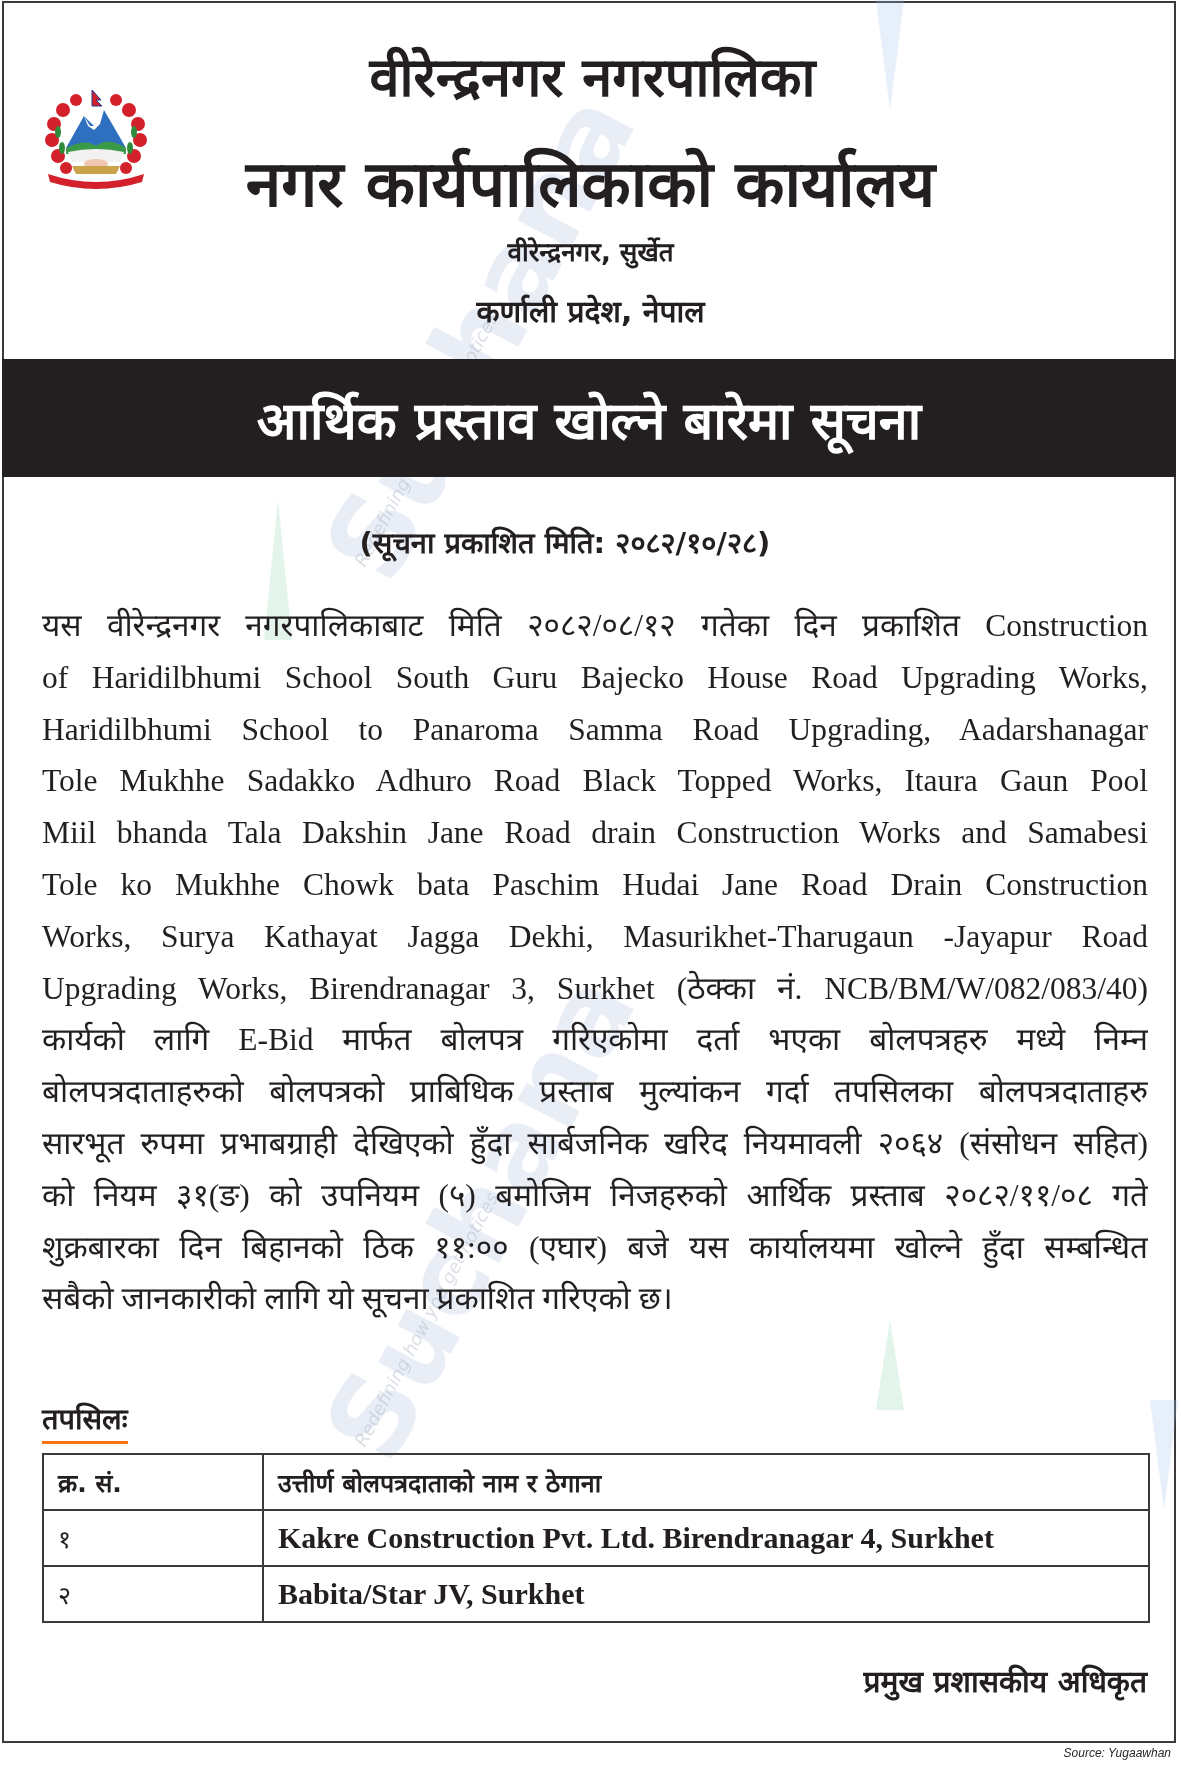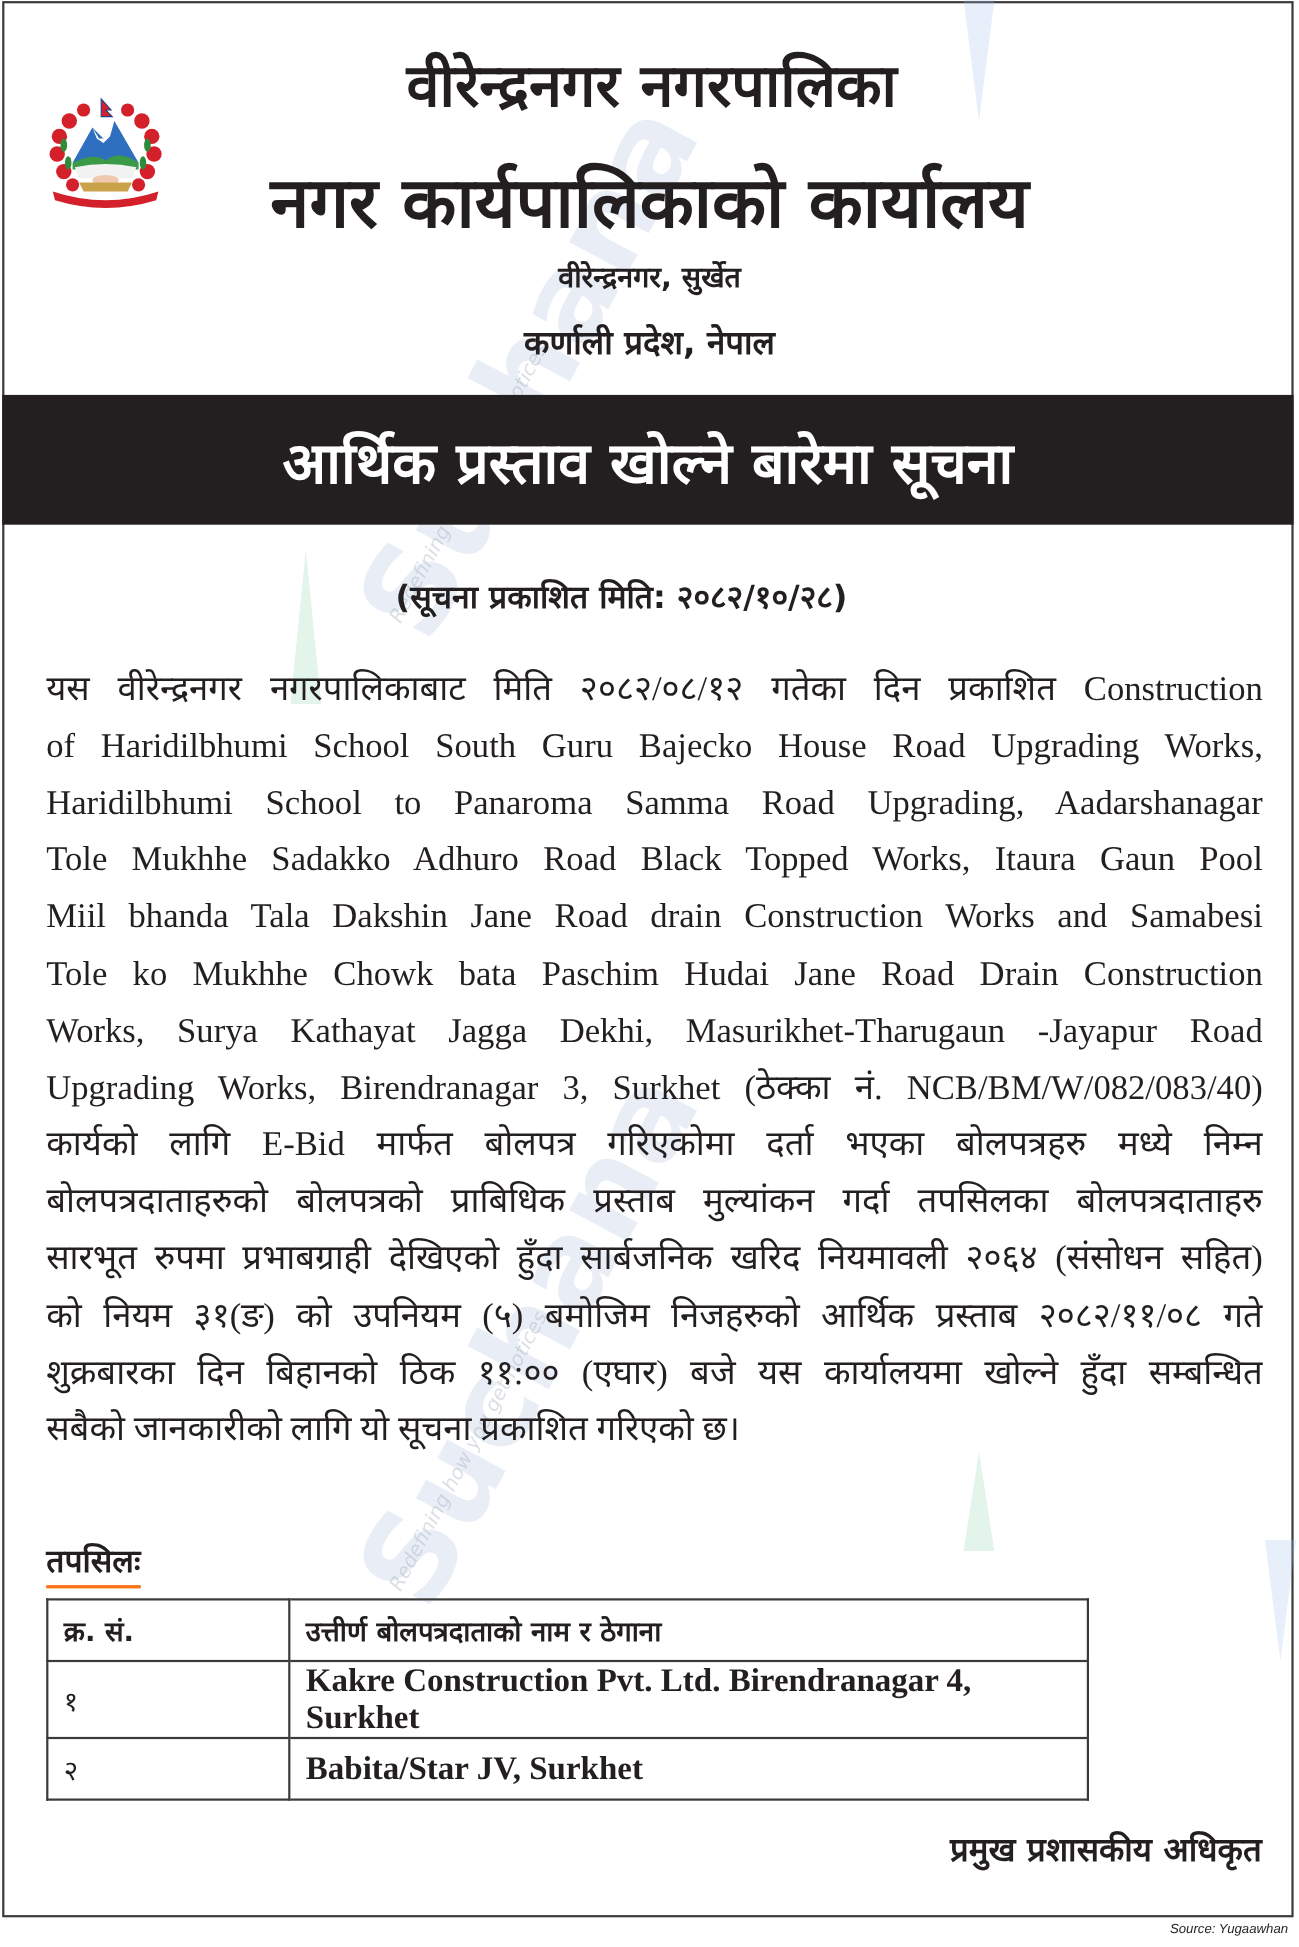--- a/index.html
+++ b/index.html
@@ -143,21 +143,21 @@
     font-weight: bold;
     font-size: 29px;
     padding-bottom: 4px;
     border-bottom: 3px solid #f97316;
   }
 
   .result-table {
     position: absolute;
     left: 42px;
     top: 1453px;
-    width: 948px;
+    width: 1108px;
     border-collapse: collapse;
     font-family: "Liberation Serif", "DejaVu Serif", serif;
   }
   .result-table td, .result-table th {
     border: 2px solid #3a3a3a;
     height: 54px;
     padding: 0 14px;
     text-align: left;
     font-weight: bold;
     vertical-align: middle;

